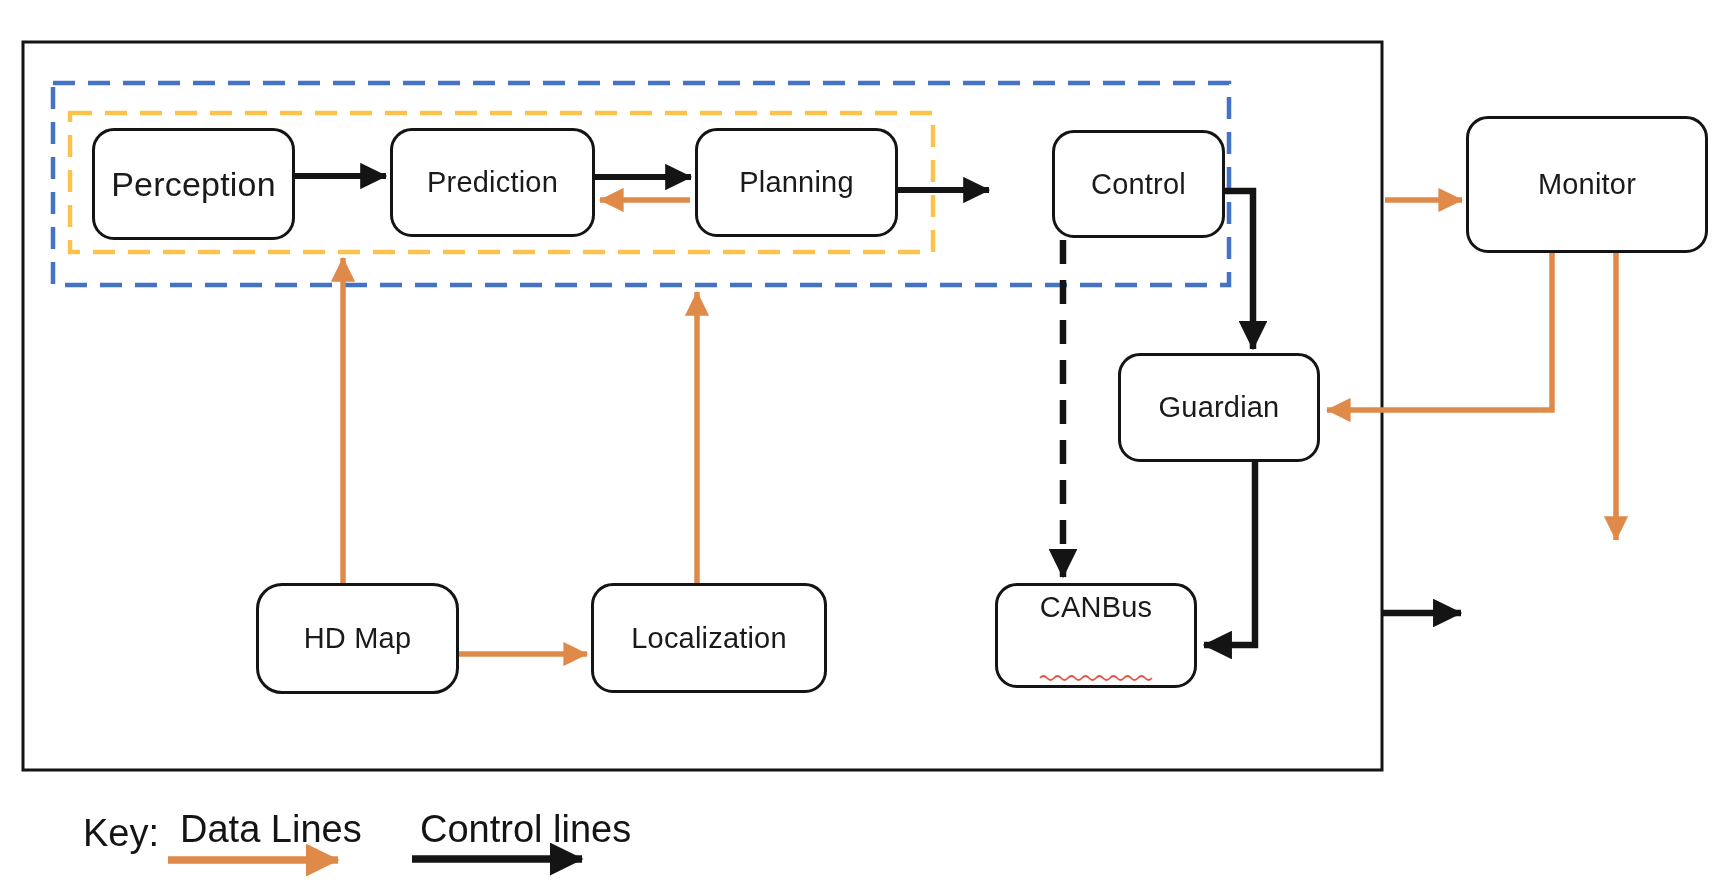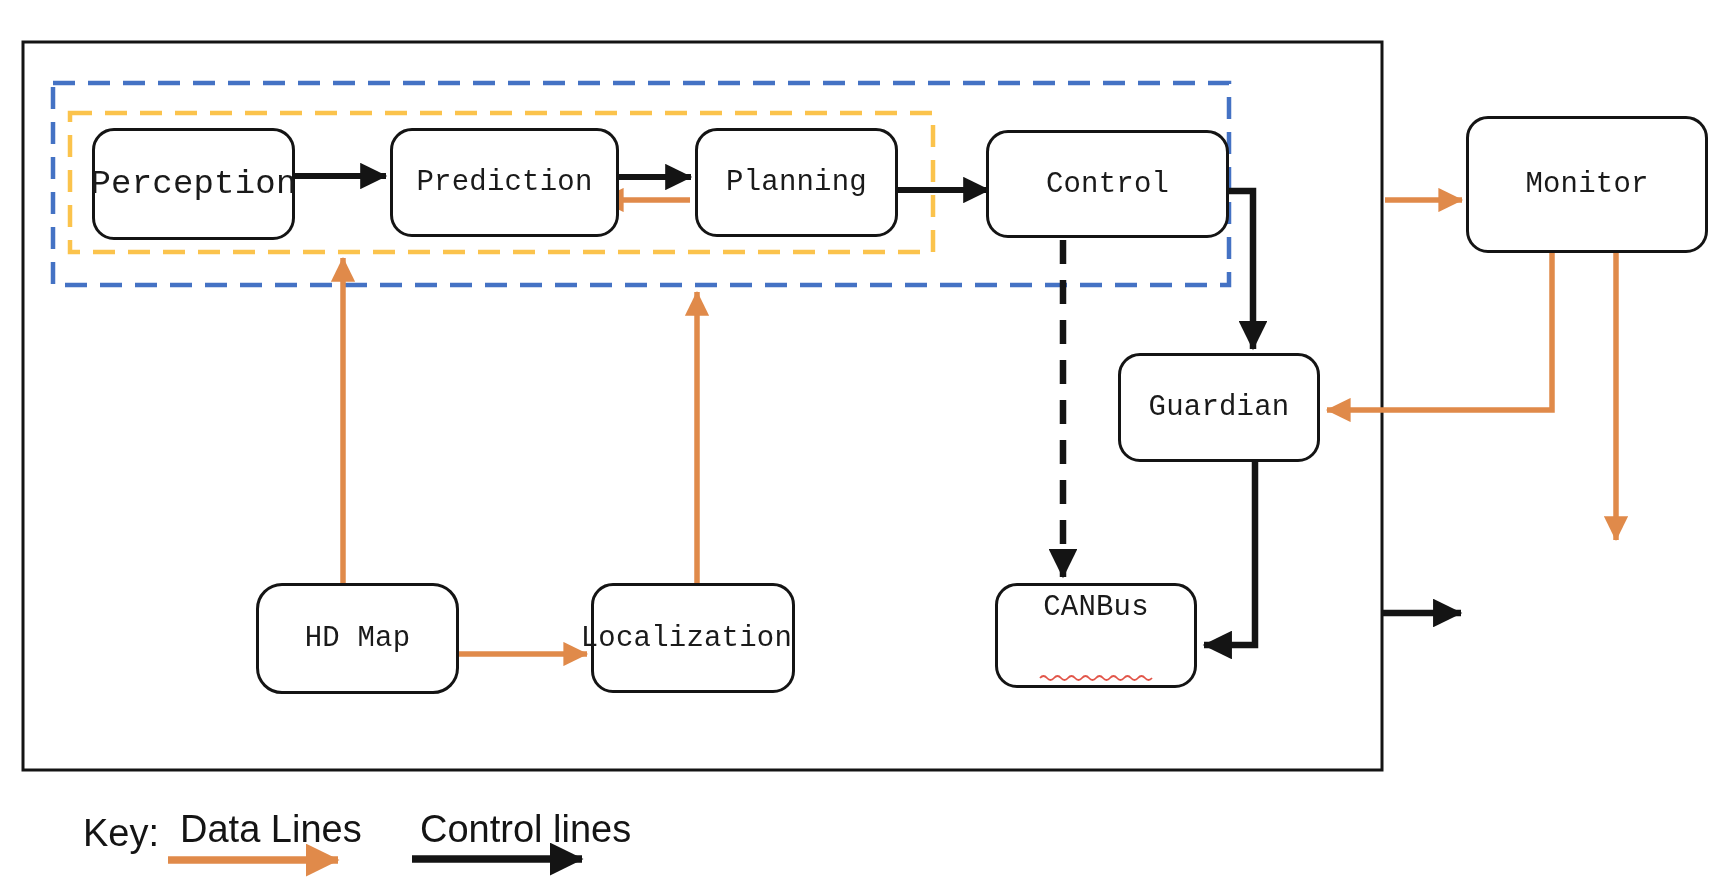--- a/index.html
+++ b/index.html
@@ -11,34 +11,33 @@
     position:absolute;
     display:flex;flex-direction:column;align-items:center;justify-content:center;
     background:#ffffff;
     border:3.5px solid #141414;
     border-radius:22px;
     font-size:29px;
     letter-spacing:0.2px;
     box-sizing:border-box;
     z-index:3;
     text-align:center;
-    font-family:Liberation Mono, monospace;
   }
   .node.large{font-size:34px;}
   .squiggle{display:block;margin-top:1px;}
 
   
   #n-perception  {left:92px;  top:128px; width:203px; height:112px;}
-  #n-prediction  {left:390px; top:128px; width:229px; height:109px;}
+  #n-prediction  {left:390px; top:128px; width:205px; height:109px;}
   #n-planning    {left:695px; top:128px; width:203px; height:109px;}
-  #n-control     {left:986px; top:130px; width:243px; height:108px;}
+  #n-control     {left:1052px; top:130px; width:173px; height:108px;}
   #n-monitor     {left:1466px;top:116px; width:242px; height:137px;}
   #n-guardian    {left:1118px;top:353px; width:202px; height:109px;}
   #n-hdmap       {left:256px; top:583px; width:203px; height:111px;border-radius:26px;}
-  #n-localization{left:591px; top:583px; width:204px; height:110px;align-items:flex-end;}
+  #n-localization{left:591px; top:583px; width:236px; height:110px;}
   #n-canbus      {left:995px; top:583px; width:202px; height:105px;gap:48px;}
   #n-hmi         {left:1465px;top:545px; width:247px; height:137px;}
 
   
   .legend-text{position:absolute;font-size:38px;color:#141414;white-space:nowrap;z-index:3;}
   #key-label{left:83px;top:812px;}
   #data-lines-label{left:180px;top:808px;}
   #control-lines-label{left:420px;top:808px;}
 </style>
 </head>

